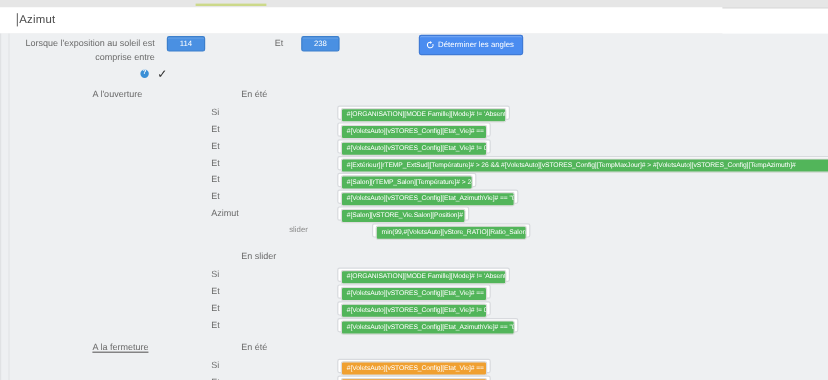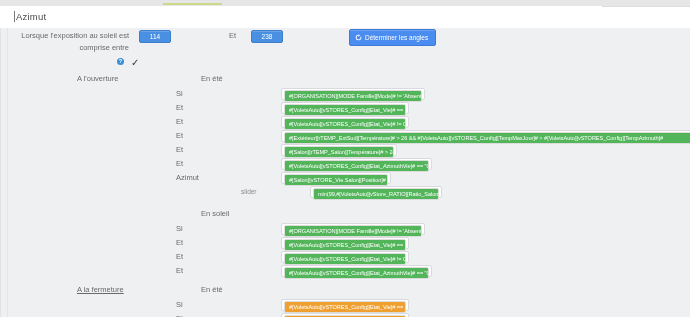--- a/index.html
+++ b/index.html
@@ -174,21 +174,21 @@
           <div class="tag green" style="position:relative;left:0;top:0;max-width:145px;">#[VoletsAuto][vSTORES_Config][Etat_AzimuthVie]# == "0"</div>
         </div>
         <div class="lbl-left" style="left:175px;top:145px;">Azimut</div>
         <div class="tagwrap" style="left:280px;top:144px;width:110px;">
           <div class="tag green" style="position:relative;left:0;top:0;max-width:104px;">#[Salon][vSTORE_Vie.Salon][Position]#</div>
         </div>
         <div class="slider-lbl" style="left:240px;top:159px;">slider</div>
         <div class="tagwrap" style="left:309px;top:158px;width:132px;">
           <div class="tag green" style="position:relative;left:0;top:0;max-width:126px;">min(99,#[VoletsAuto][vStore_RATIO][Ratio_Salon]#)</div>
         </div>
-        <div class="section-sub" style="left:200px;top:181px;">En soleil</div>
+        <div class="section-sub" style="left:200px;top:181px;">En slider</div>
         <div class="lbl-left" style="left:175px;top:196px;">Si</div>
         <div class="tagwrap" style="left:280px;top:195px;width:144px;">
           <div class="tag green" style="position:relative;left:0;top:0;max-width:138px;">#[ORGANISATION][MODE Famille][Mode]# != 'Absent'</div>
         </div>
         <div class="lbl-left" style="left:175px;top:210px;">Et</div>
         <div class="tagwrap" style="left:280px;top:209px;width:128px;">
           <div class="tag green" style="position:relative;left:0;top:0;max-width:122px;">#[VoletsAuto][vSTORES_Config][Etat_Vie]# == 1</div>
         </div>
         <div class="lbl-left" style="left:175px;top:224px;">Et</div>
         <div class="tagwrap" style="left:280px;top:223px;width:128px;">

